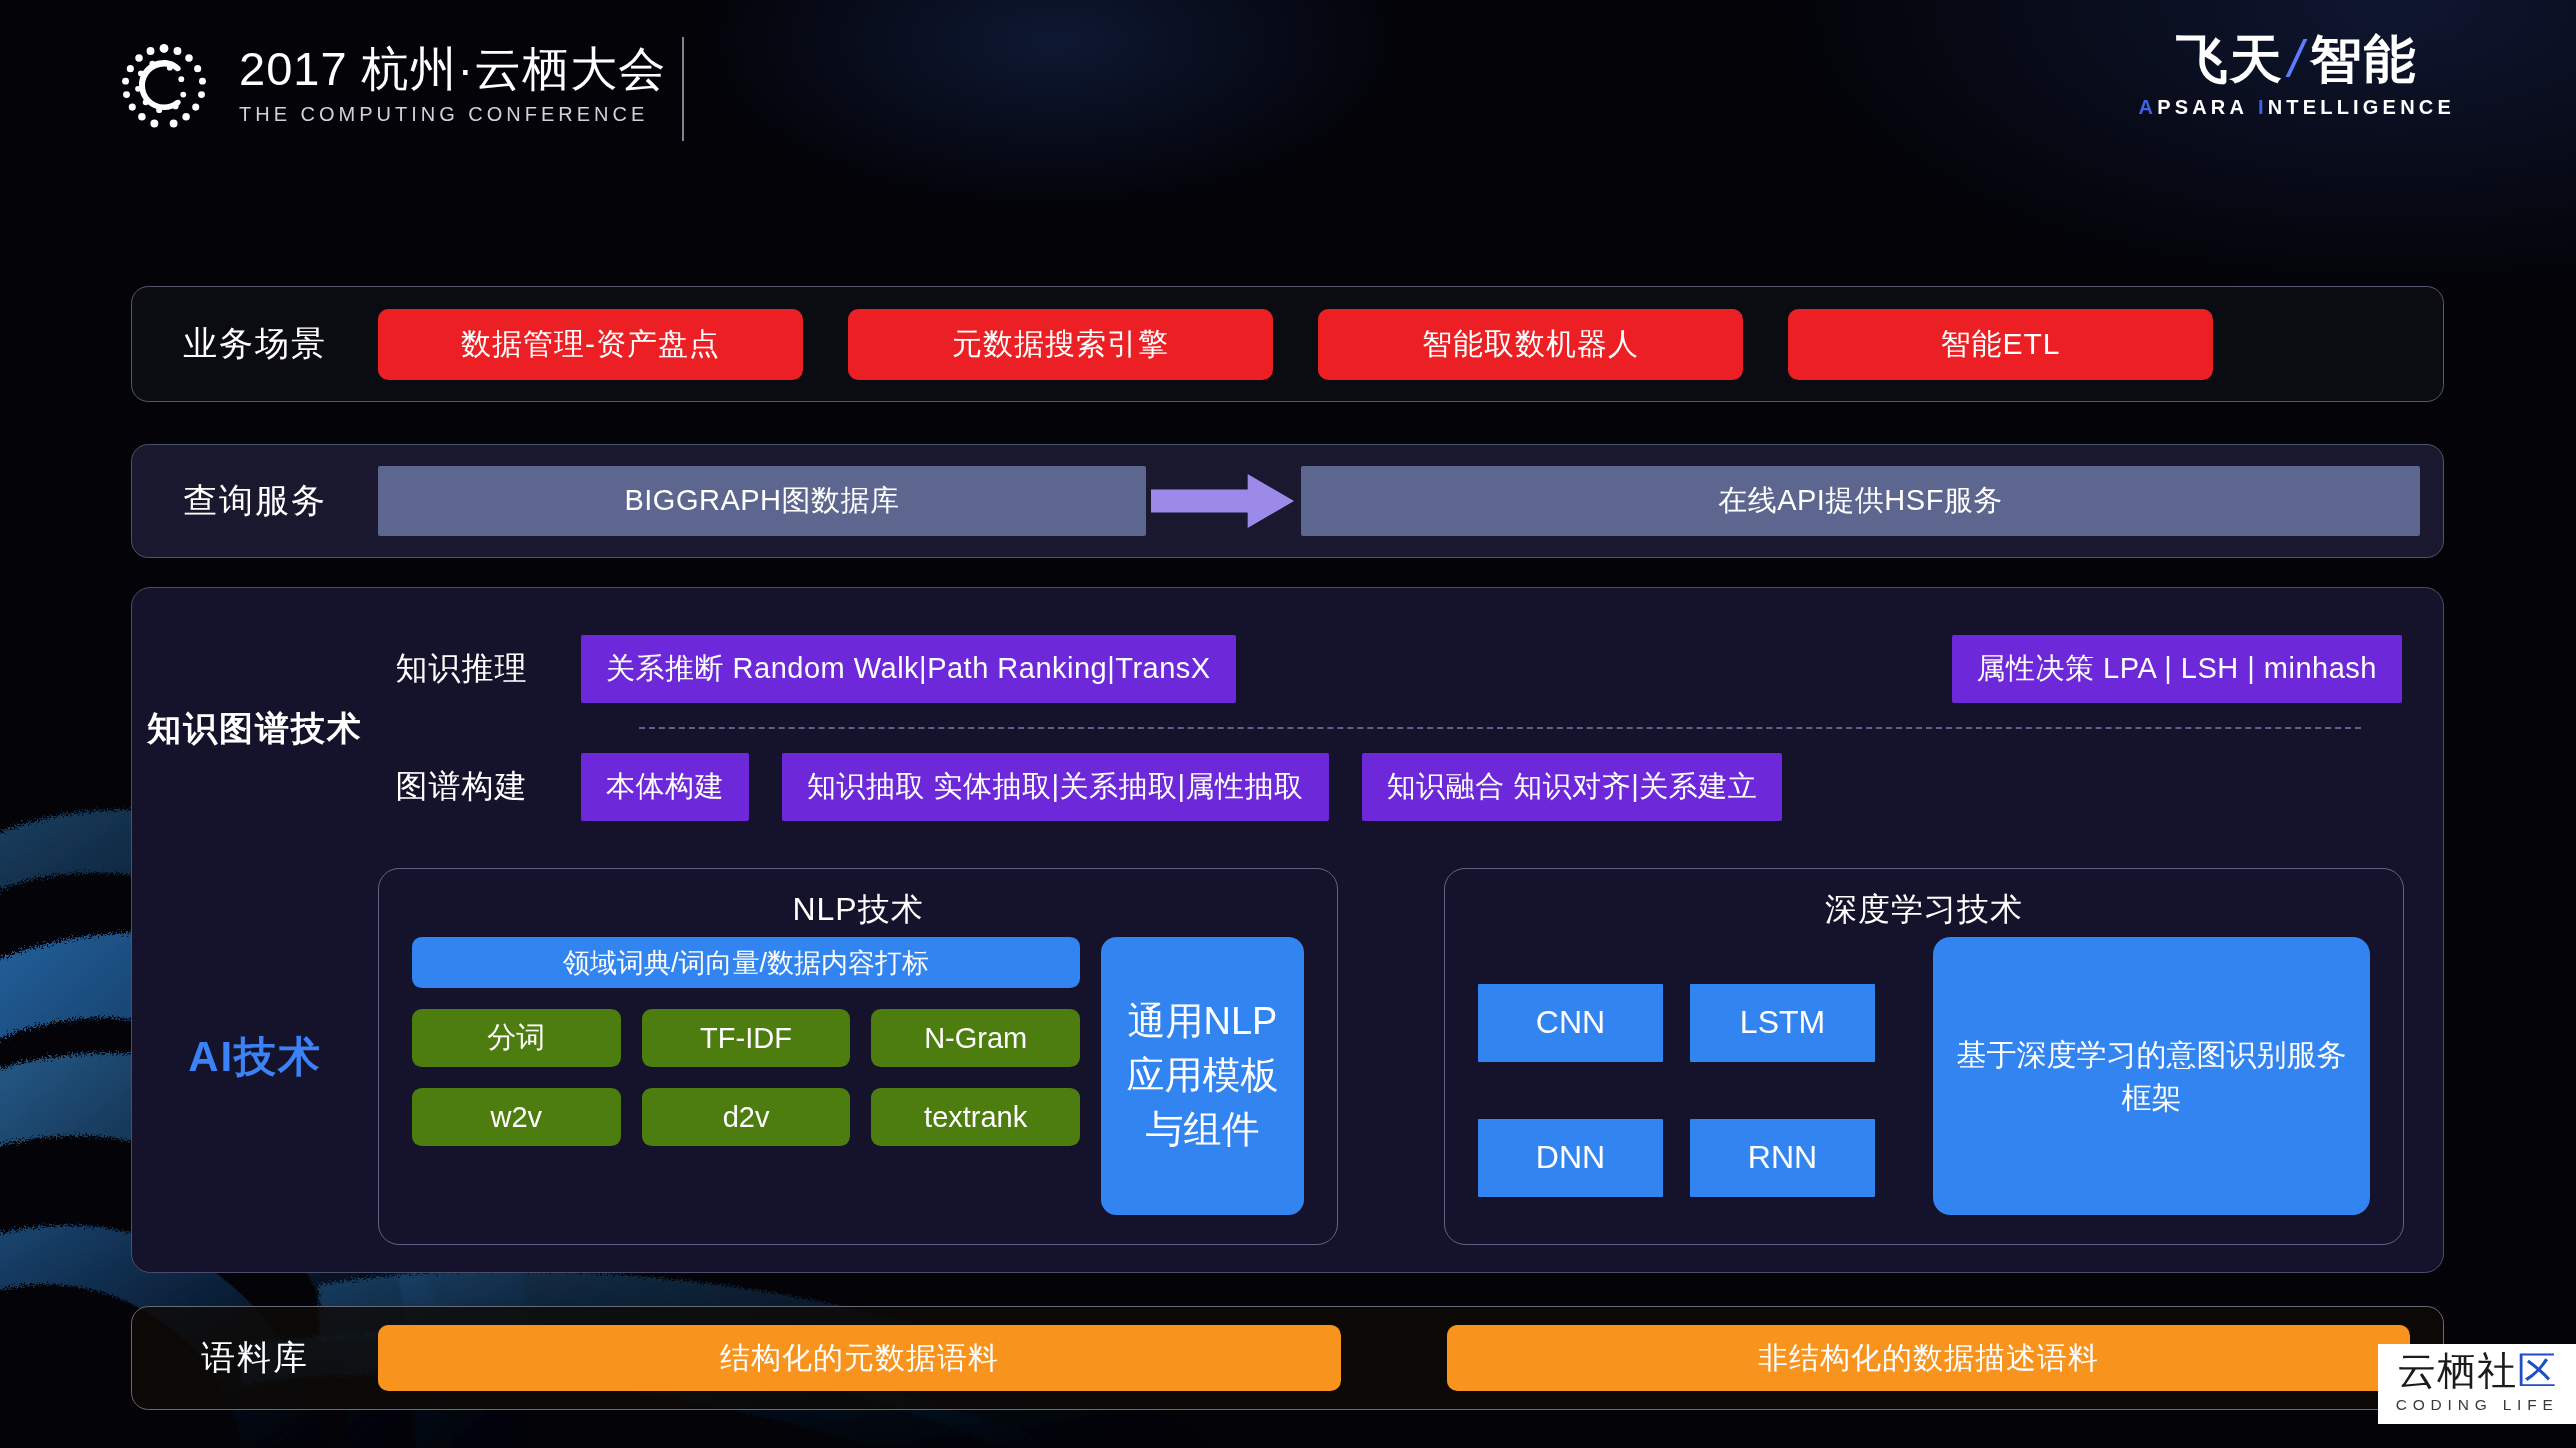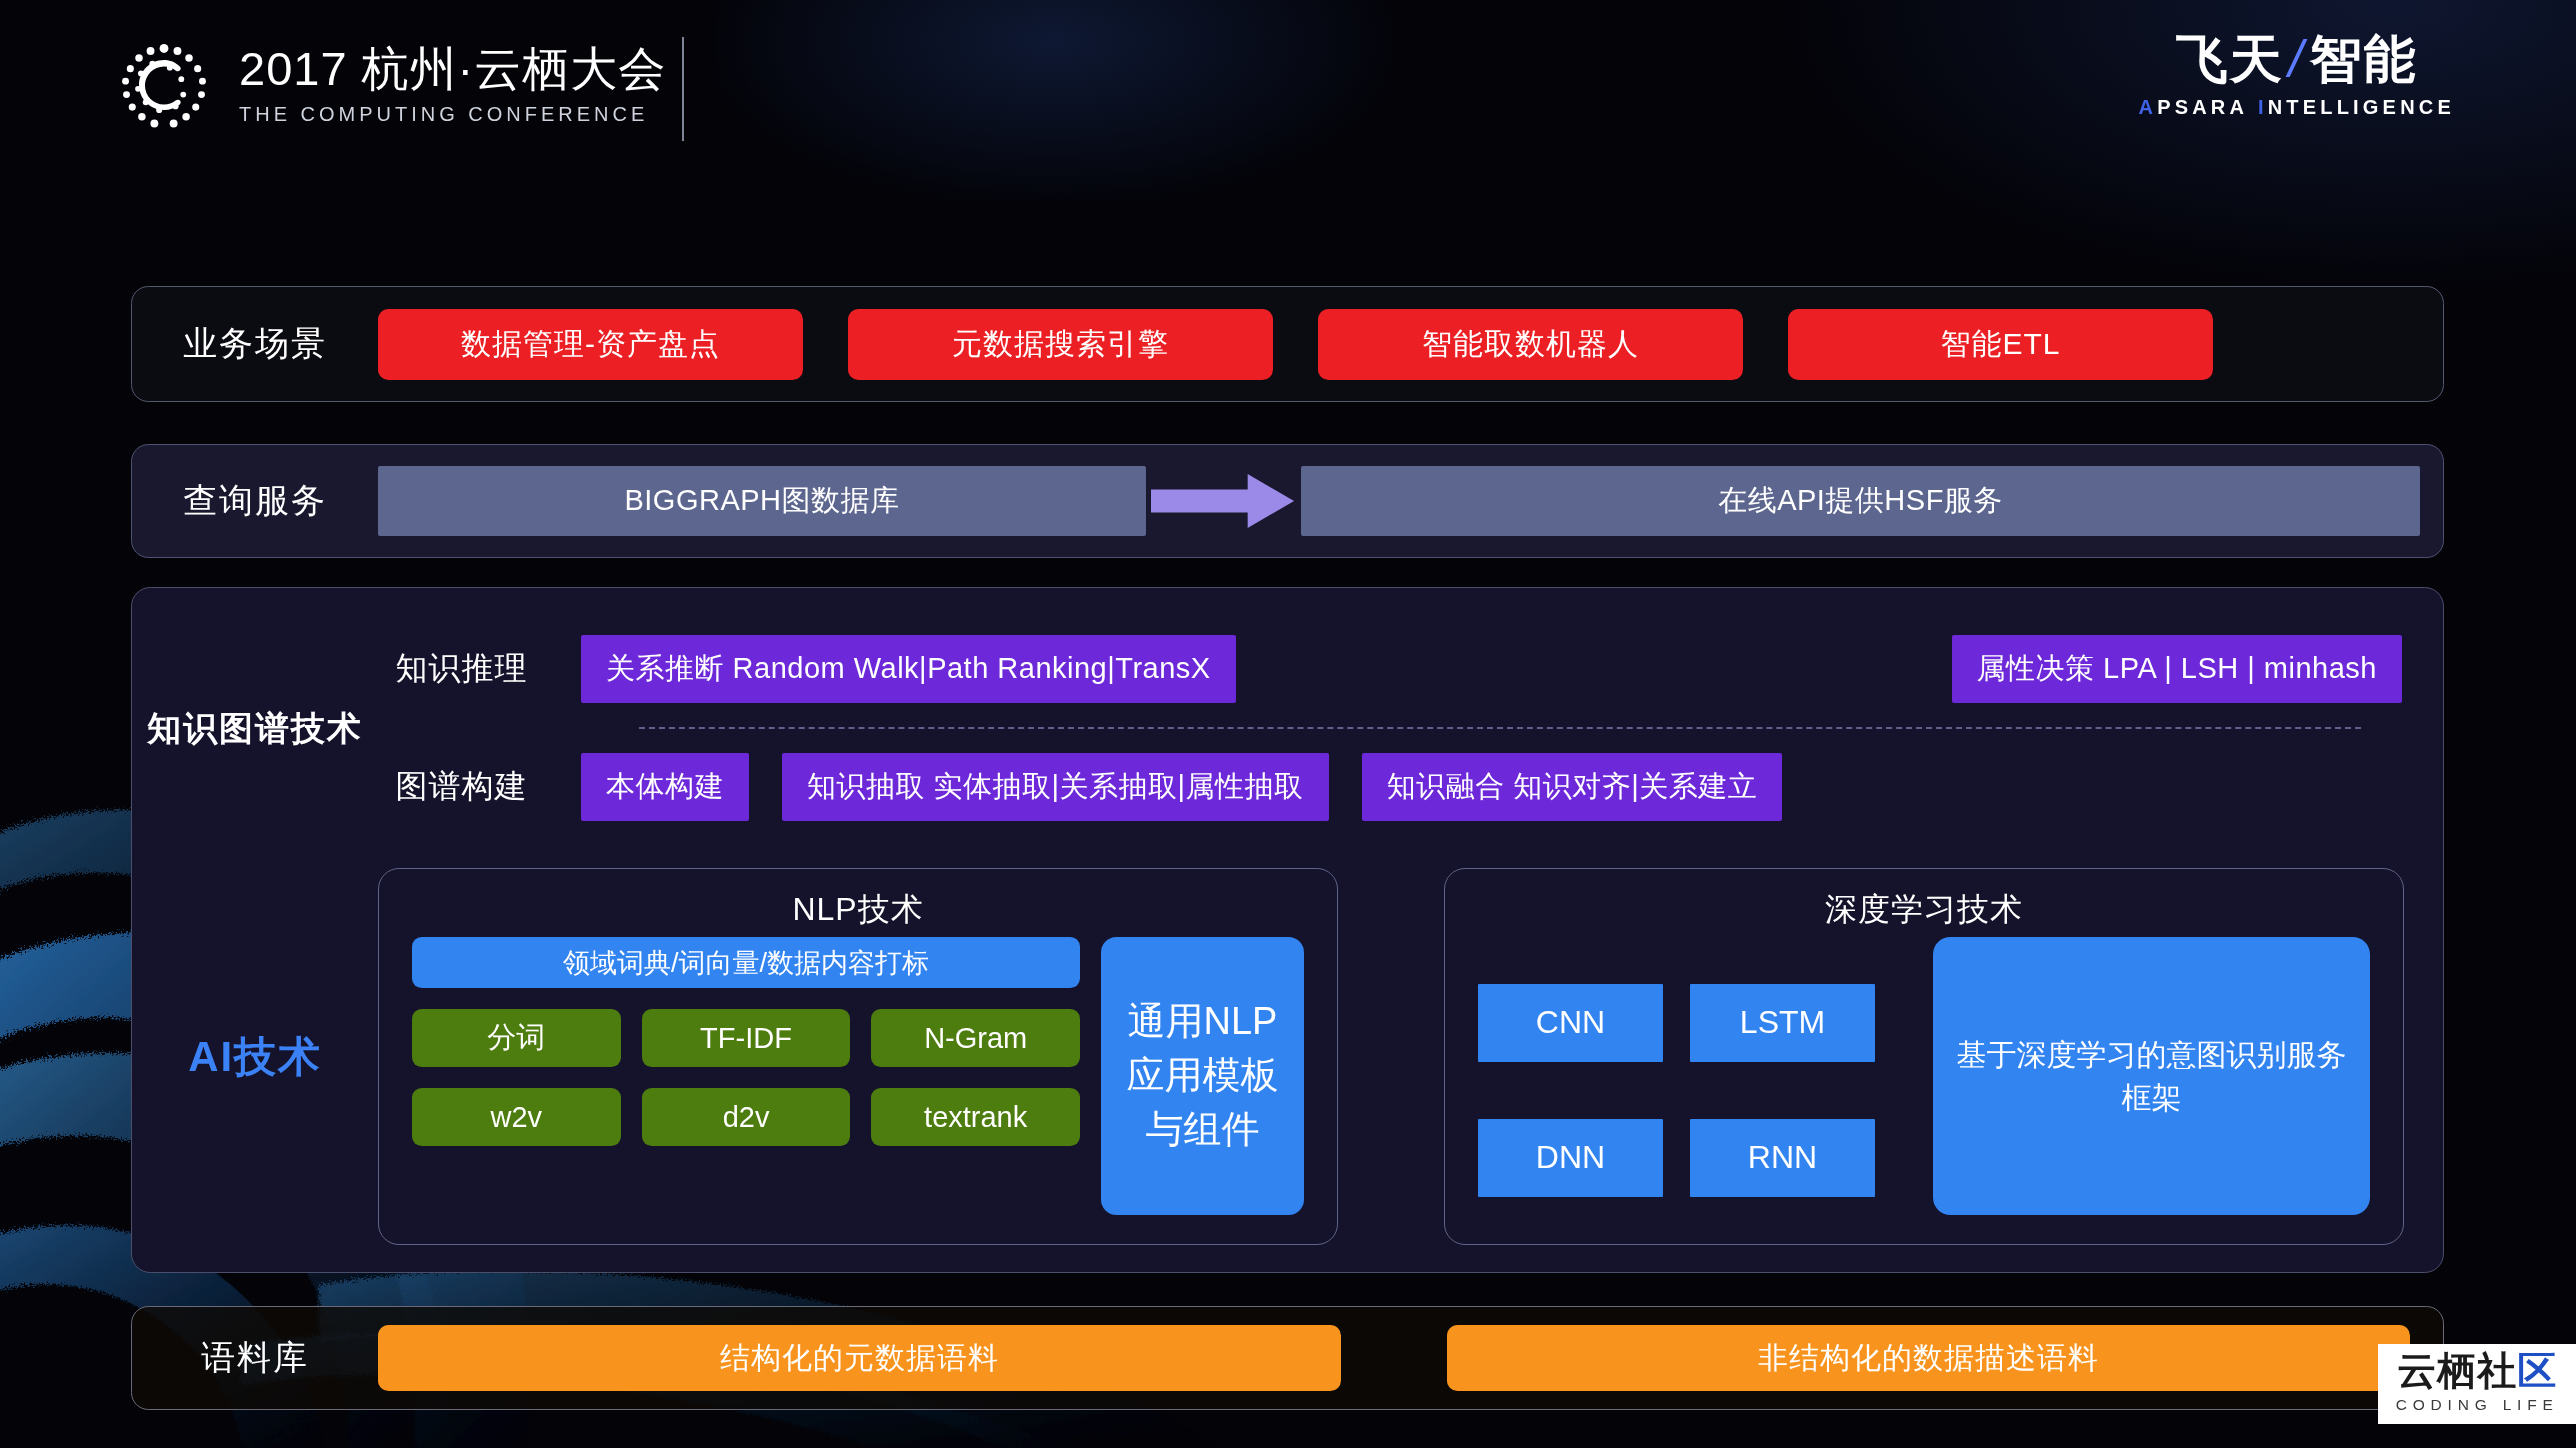--- a/index.html
+++ b/index.html
@@ -227,21 +227,21 @@
     display: flex; align-items: center; justify-content: center;
     font-size: 30px; letter-spacing: 1px;
   }
 
   
   .watermark {
     position: absolute; right: 0px; bottom: 25px;
     background: #ffffff; padding: 7.7px 17.4px 9.7px 17.4px;
     text-align: center; z-index: 9;
   }
-  .wm-cn { font-size: 39px; font-weight: 700; color: #1b1b1b; letter-spacing: 1px; line-height: 1.05; }
+  .wm-cn { font-size: 39px; font-weight: 400; color: #1b1b1b; letter-spacing: 1px; line-height: 1.05; }
   .wm-cn .box { color: #1e4fc4; }
   .wm-en { font-size: 15.5px; color: #3a3a3a; letter-spacing: 5.8px; margin-top: 3.9px; }
 </style>
 </head>
 <body>
 
 <div class="slide">
 
   <div class="bg-glow-tr"></div>
   <div class="bg-glow-hdr"></div>

